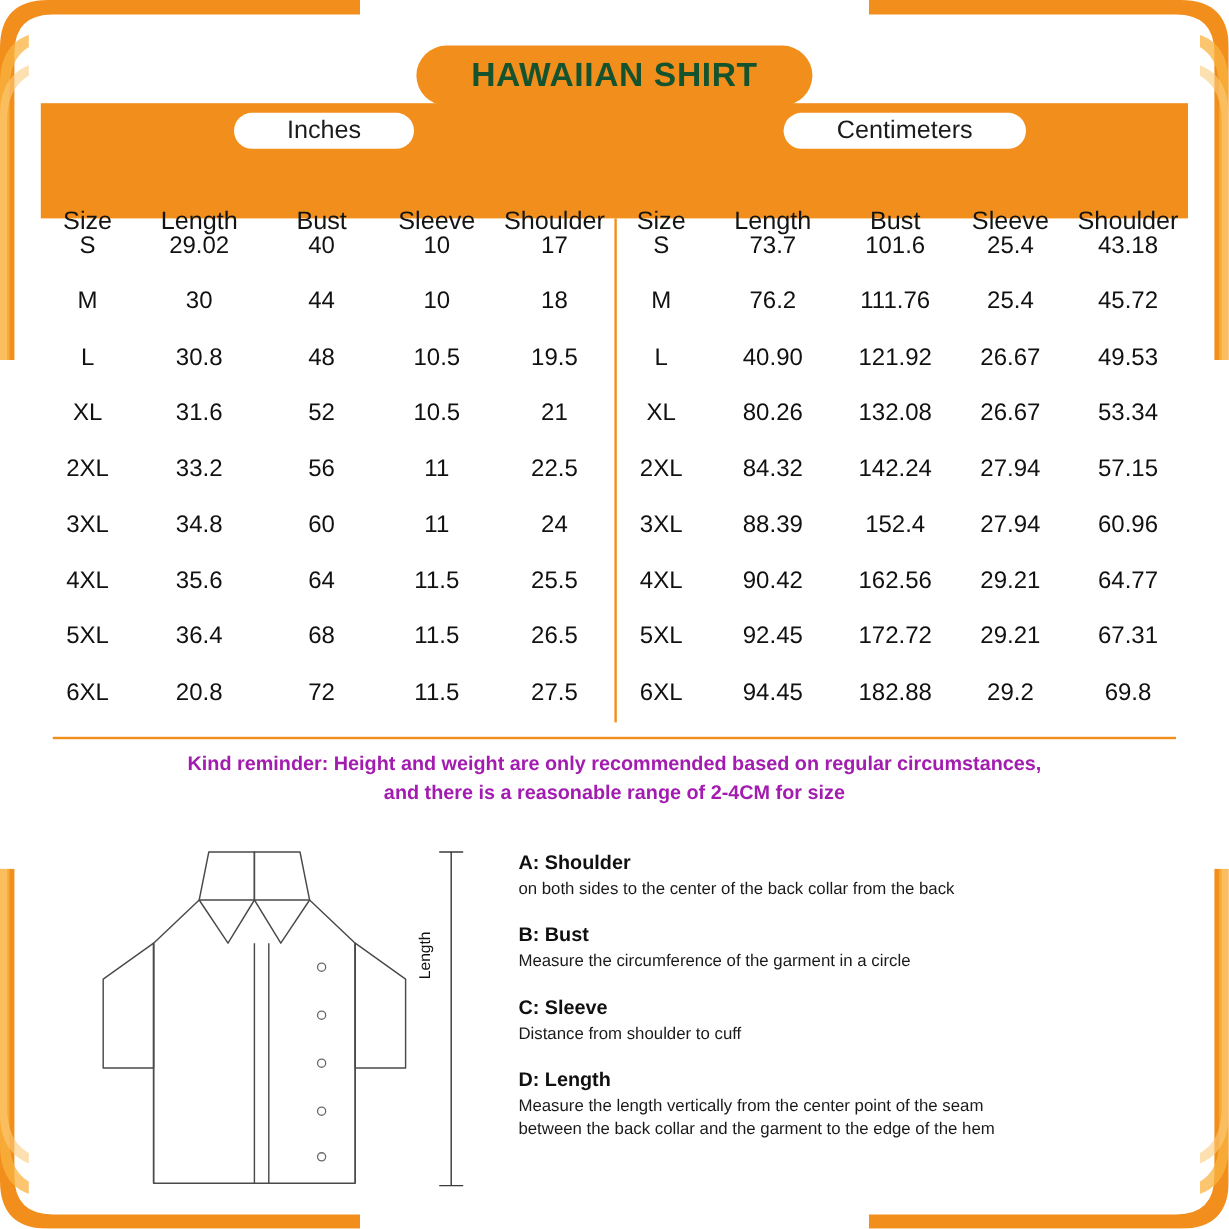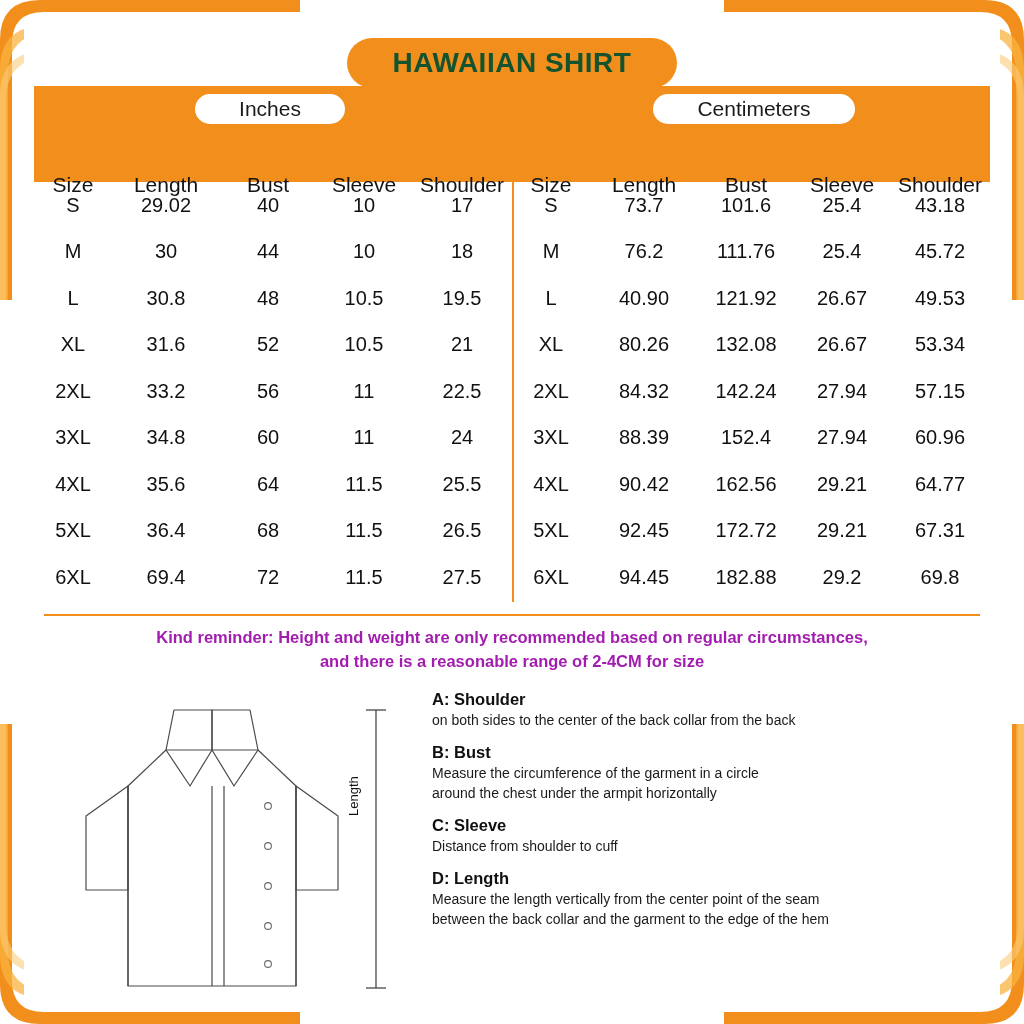--- a/index.html
+++ b/index.html
@@ -159,20 +159,21 @@
     position: absolute;
     left: 408px; top: 6px;
     width: 545px;
   }
   .def-block { margin-bottom: 13px; }
   .def-title {
     font-size: 16.5px;
     font-weight: bold;
     color: #101010;
     margin-bottom: 2px;
+    margin-top: 20px;
   }
   .def-text {
     font-size: 14px;
     color: #1a1a1a;
     line-height: 1.38;
   }
 </style>
 </head>
 <body>
 
@@ -365,21 +366,21 @@
           <div class="data-cell c-size">5XL</div>
           <div class="data-cell c-length">92.45</div>
           <div class="data-cell c-bust">172.72</div>
           <div class="data-cell c-sleeve">29.21</div>
           <div class="data-cell c-shoulder">67.31</div>
         </div>
       </div>
       <div class="data-row">
         <div class="data-half">
           <div class="data-cell c-size">6XL</div>
-          <div class="data-cell c-length">69.4</div>
+          <div class="data-cell c-length">20.8</div>
           <div class="data-cell c-bust">72</div>
           <div class="data-cell c-sleeve">11.5</div>
           <div class="data-cell c-shoulder">27.5</div>
         </div>
         <div class="data-half">
           <div class="data-cell c-size">6XL</div>
           <div class="data-cell c-length">94.45</div>
           <div class="data-cell c-bust">182.88</div>
           <div class="data-cell c-sleeve">29.2</div>
           <div class="data-cell c-shoulder">69.8</div>
@@ -439,21 +440,20 @@
       </div>
 
       <div class="defs">
         <div class="def-block">
           <div class="def-title">A: Shoulder</div>
           <div class="def-text">on both sides to the center of the back collar from the back</div>
         </div>
         <div class="def-block">
           <div class="def-title">B: Bust</div>
           <div class="def-text">Measure the circumference of the garment in a circle</div>
-          <div class="def-text">around the chest under the armpit horizontally</div>
         </div>
         <div class="def-block">
           <div class="def-title">C: Sleeve</div>
           <div class="def-text">Distance from shoulder to cuff</div>
         </div>
         <div class="def-block">
           <div class="def-title">D: Length</div>
           <div class="def-text">Measure the length vertically from the center point of the seam</div>
           <div class="def-text">between the back collar and the garment to the edge of the hem</div>
         </div>

